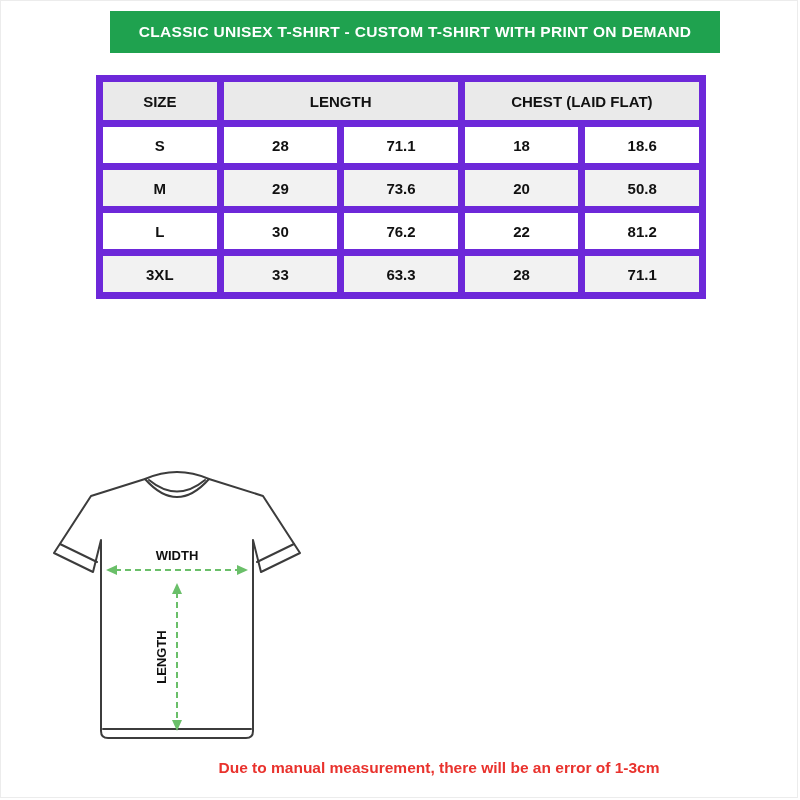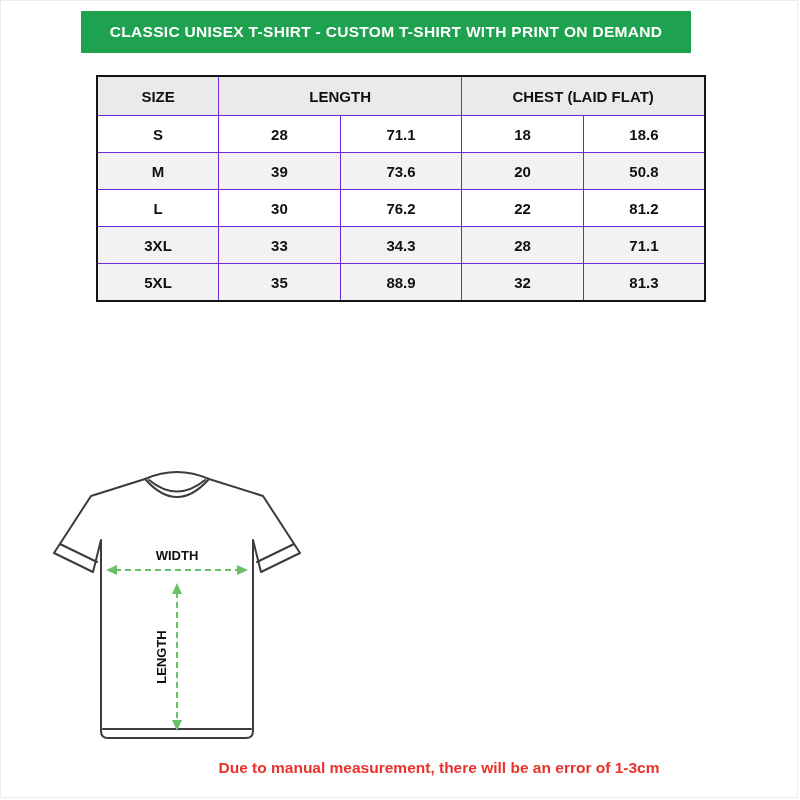--- a/index.html
+++ b/index.html
@@ -10,37 +10,37 @@
   }
   .page {
     position:relative;
     width:798px; height:798px;
     border:1px solid #ececec;
     box-sizing:border-box;
     background:#fff;
     overflow:hidden;
   }
   .banner {
-    position:absolute; left:80px; top:10px;
+    position:absolute; left:109px; top:10px;
     width:610px; height:42px;
     display:flex; align-items:center; justify-content:center;
     color:#fff; font-weight:bold; font-size:15.5px;
     letter-spacing:0.3px; text-align:center;
   }
   table.size-table {
     position:absolute; left:95px; top:74px;
     width:610px;
     border-collapse:collapse;
     table-layout:fixed;
     text-align:center;
     font-size:15px;
     border:2px solid #141414;
   }
   .size-table th, .size-table td {
-    border:1px solid #6d28d9;
+    border:7px solid #6d28d9;
     height:36px;
     padding:0 4px;
     overflow:hidden;
     white-space:nowrap;
   }
   .size-table thead th {
     height:38px;
     font-weight:bold;
     background:#eaeaea;
     font-size:15px;
@@ -85,45 +85,38 @@
     <tbody>
         <tr>
           <td>S</td>
           <td>28</td>
           <td>71.1</td>
           <td>18</td>
           <td>18.6</td>
         </tr>
         <tr class="alt">
           <td>M</td>
-          <td>39</td>
+          <td>29</td>
           <td>73.6</td>
           <td>20</td>
           <td>50.8</td>
         </tr>
         <tr>
           <td>L</td>
           <td>30</td>
           <td>76.2</td>
           <td>22</td>
           <td>81.2</td>
         </tr>
         <tr class="alt">
           <td>3XL</td>
           <td>33</td>
-          <td>34.3</td>
+          <td>63.3</td>
           <td>28</td>
           <td>71.1</td>
-        </tr>
-        <tr class="alt">
-          <td>5XL</td>
-          <td>35</td>
-          <td>88.9</td>
-          <td>32</td>
-          <td>81.3</td>
         </tr>
       </tbody>
   </table>
 
   <div class="diagram">
     <svg width="320" height="310" viewBox="0 0 320 310">
 
       <path d="M128,40 Q160,26 192,40 L246,57 L283,114 L244,133 L236,101 L236,292 Q236,299 229,299 L91,299 Q84,299 84,292 L84,101 L76,133 L37,114 L74,57 Z" fill="#ffffff" stroke="#3c3c3c" stroke-width="2" stroke-linejoin="round"></path>
       <g fill="none" stroke="#3c3c3c" stroke-width="2" stroke-linecap="round">
         <path d="M128,40 Q160,76 192,40"></path>

